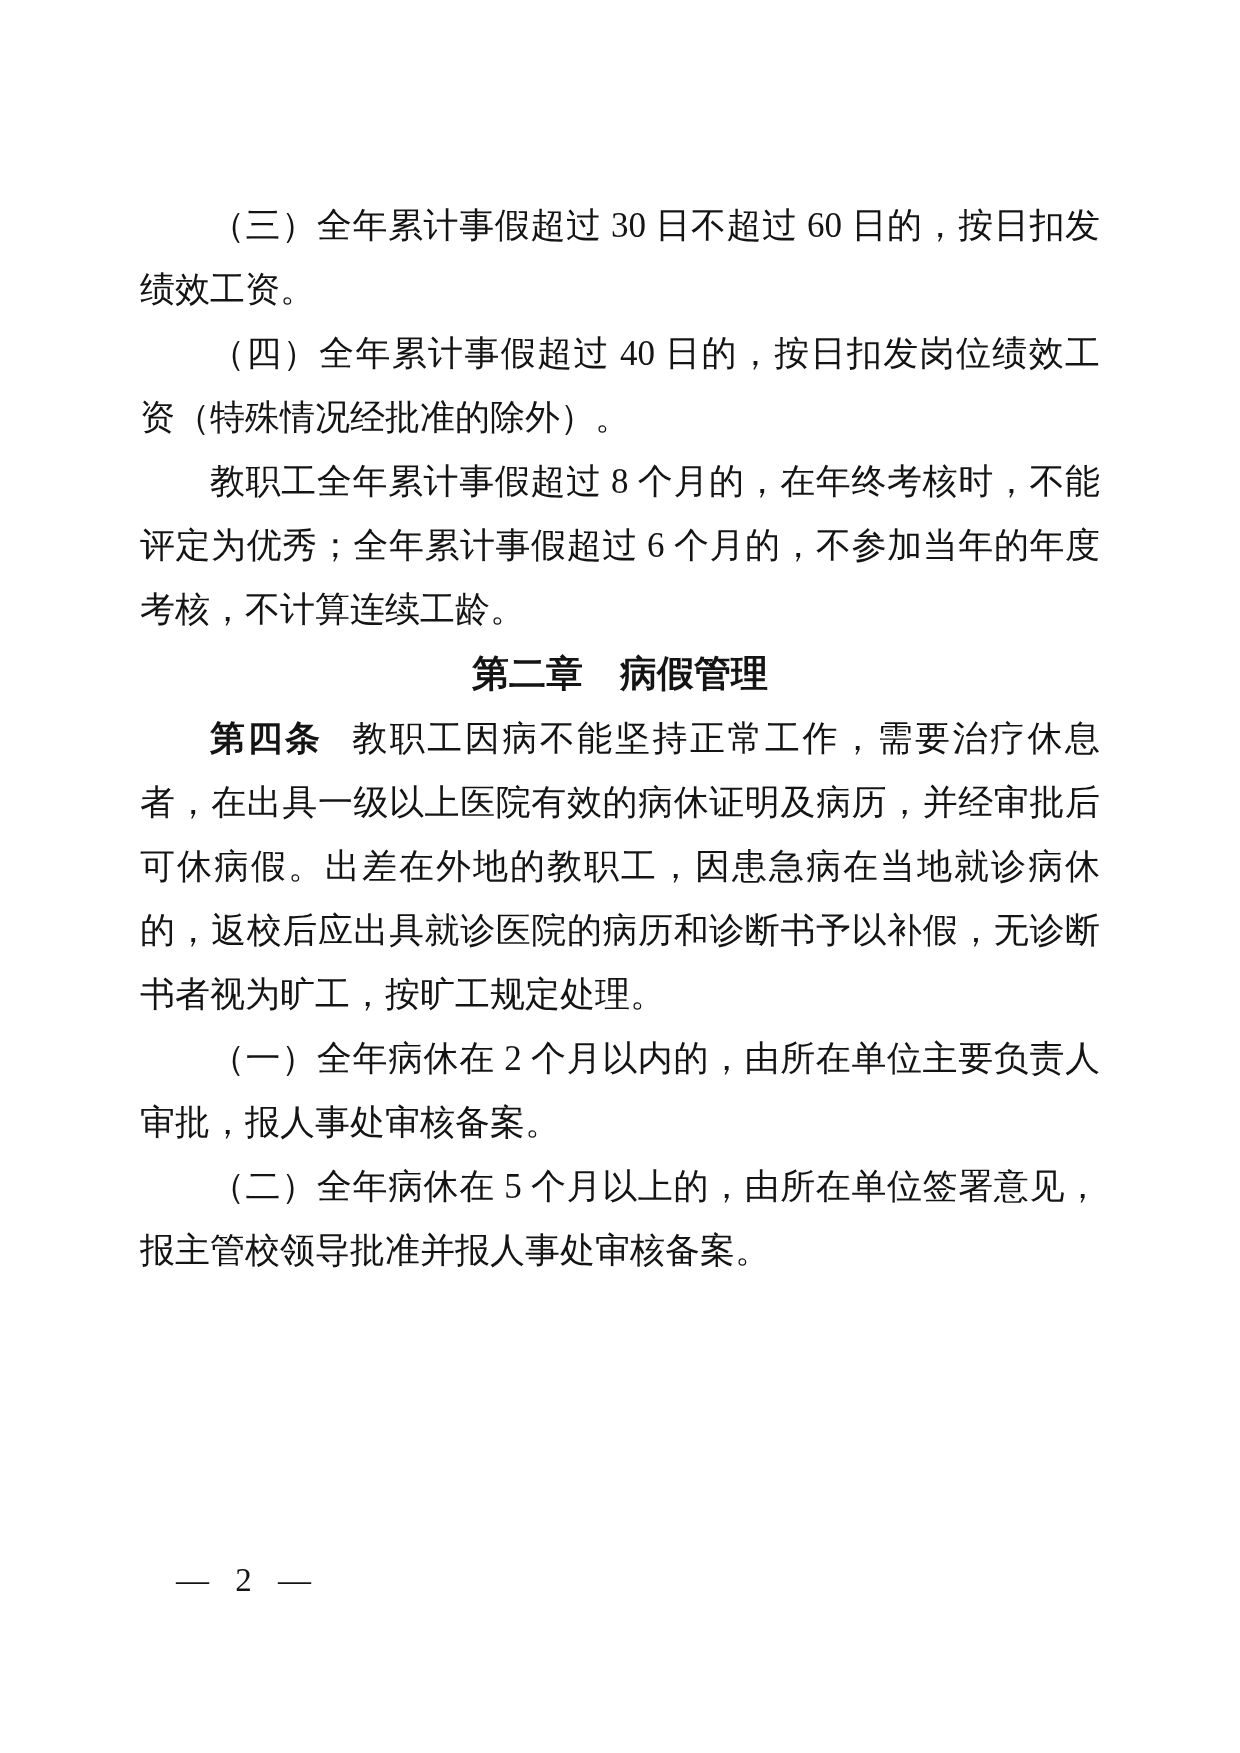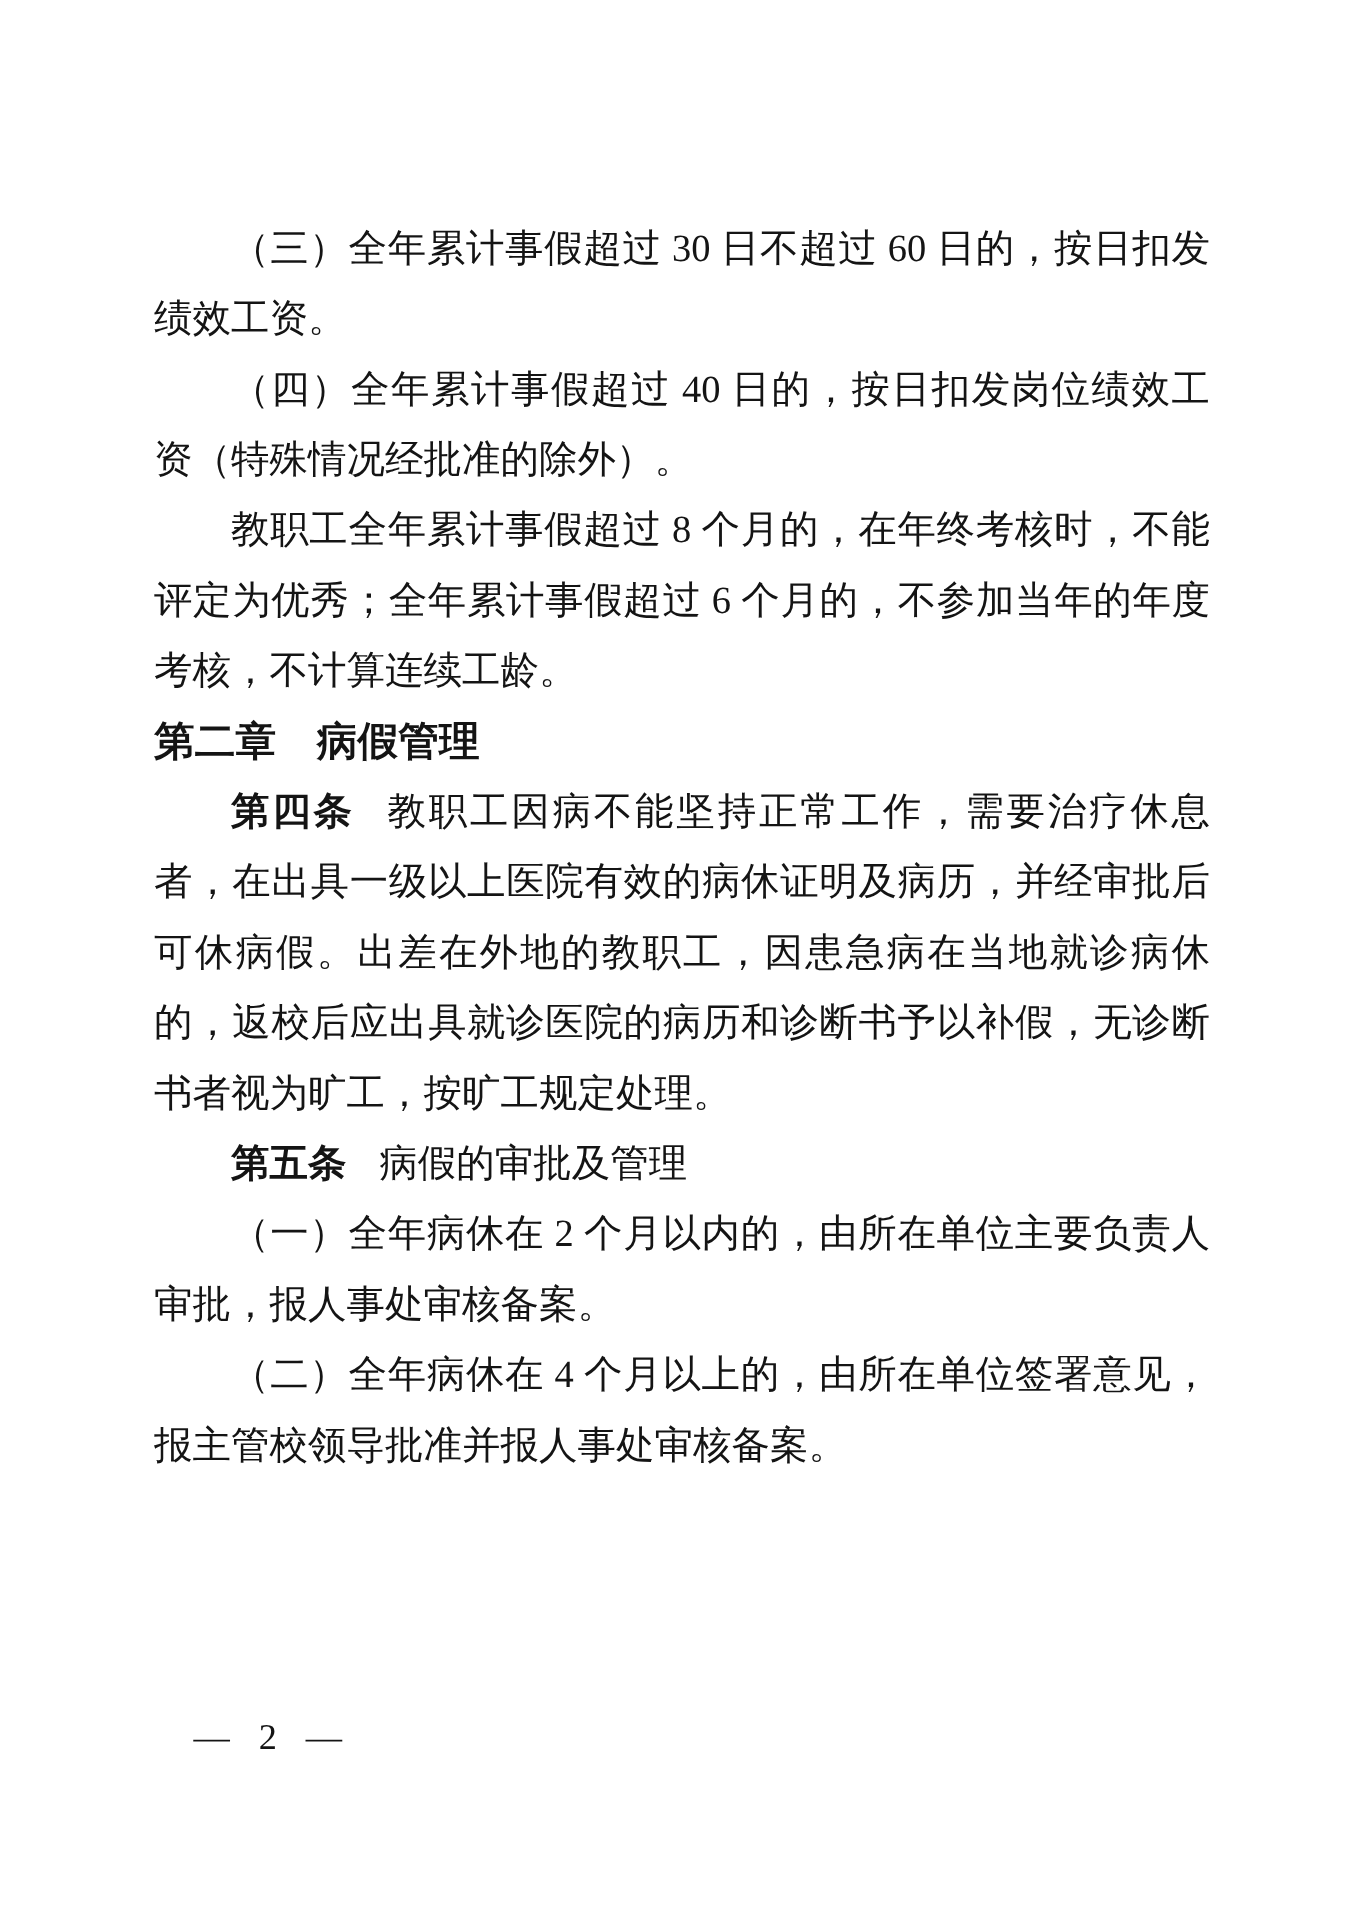--- a/index.html
+++ b/index.html
@@ -8,21 +8,21 @@
     font-family: "Liberation Serif", "DejaVu Serif", serif;
     color: #141414;
   }
   .doc {
     position: absolute; top: 194px; left: 140px; width: 960px;
     font-size: 35px; line-height: 64px;
     text-align: justify;
   }
   .para { margin: 0; text-indent: 2em; }
   .chapter {
-    margin: 0; text-indent: 0; text-align: left;
+    margin: 0; text-indent: 0; text-align: center;
     font-weight: bold;
     font-family: "Liberation Sans", "DejaVu Sans", sans-serif;
     font-size: 37px;
   }
   .lead {
     font-weight: bold;
     font-family: "Liberation Sans", "DejaVu Sans", sans-serif;
     margin-right: 0.85em;
   }
   .footer {
@@ -41,23 +41,20 @@
   <p class="para">（四）全年累计事假超过 40 日的，按日扣发岗位绩效工资（特殊情况经批准的除外）。</p>
 
   <p class="para">教职工全年累计事假超过 8 个月的，在年终考核时，不能评定为优秀；全年累计事假超过 6 个月的，不参加当年的年度考核，不计算连续工龄。</p>
 
   <p class="chapter">第二章　病假管理</p>
 
   <p class="para">
     <span class="lead">第四条</span><span>教职工因病不能坚持正常工作，需要治疗休息者，在出具一级以上医院有效的病休证明及病历，并经审批后可休病假。出差在外地的教职工，因患急病在当地就诊病休的，返校后应出具就诊医院的病历和诊断书予以补假，无诊断书者视为旷工，按旷工规定处理。</span>
   </p>
 
-  <p class="para">
-    <span class="lead">第五条</span><span>病假的审批及管理</span>
-  </p>
 
   <p class="para">（一）全年病休在 2 个月以内的，由所在单位主要负责人审批，报人事处审核备案。</p>
 
-  <p class="para">（二）全年病休在 4 个月以上的，由所在单位签署意见，报主管校领导批准并报人事处审核备案。</p>
+  <p class="para">（二）全年病休在 5 个月以上的，由所在单位签署意见，报主管校领导批准并报人事处审核备案。</p>
 
 </div>
 
 <div class="footer">— 2 —</div>
 
 </body></html>

